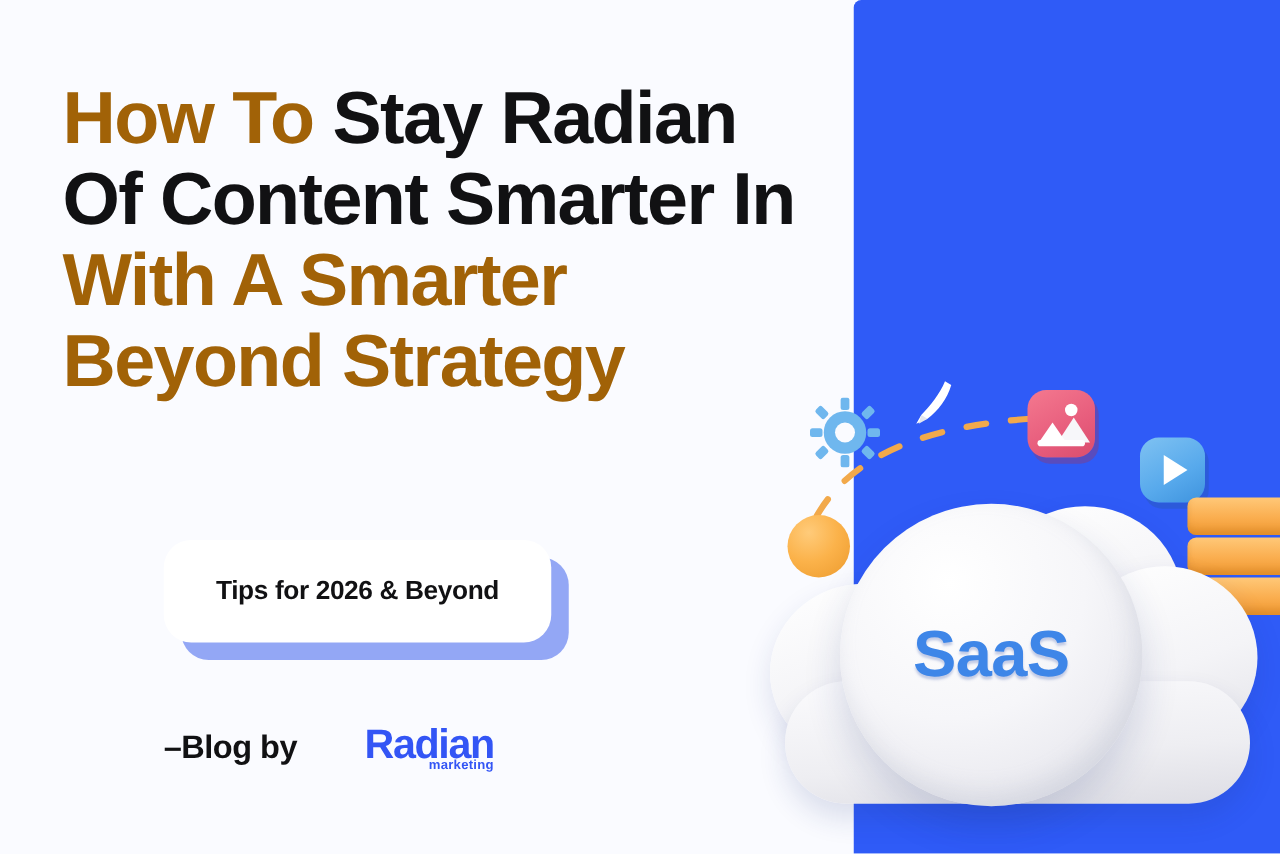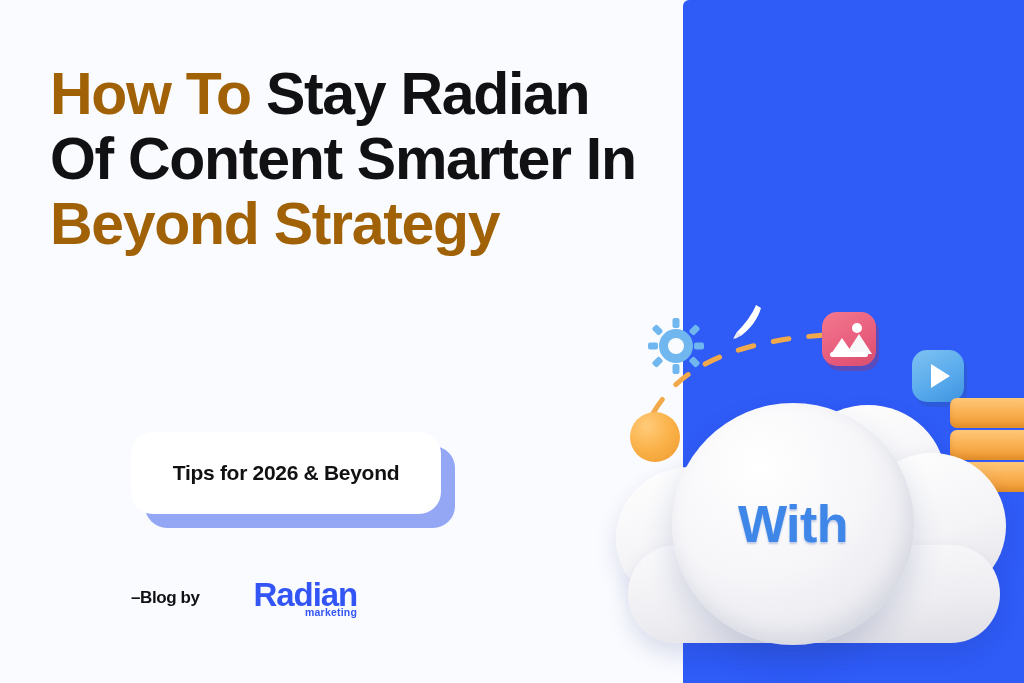--- a/index.html
+++ b/index.html
@@ -71,21 +71,21 @@
 
   
   .byline {
     position:absolute;
     left:131px; top:578px;
     display:flex;
     align-items:center;
     gap:22px;
   }
   .byline-text {
-    font-size:17px;
+    font-size:26px;
     font-weight:700;
     letter-spacing:-0.4px;
     color:#111113;
   }
   .logo { position:relative; line-height:1;margin-left:32px; }
   .logo-word {
     display:block;
     font-size:33px;
     font-weight:900;
     letter-spacing:-1.1px;
@@ -222,20 +222,21 @@
 </head>
 <body>
 
 <div id="poster">
 
   <div class="blue-panel"></div>
 
   <h1 class="headline">
     <span class="hl-line"><span class="hl-blue">How To</span><span> Stay Radian</span></span>
     <span class="hl-line">Of Content Smarter In</span>
+    <span class="hl-line hl-blue">With A Smarter</span>
     <span class="hl-line hl-blue">Beyond Strategy</span>
   </h1>
 
   <div class="pill-wrap">
     <div class="pill-shadow"></div>
     <div class="pill">
       <span class="pill-label">Tips for 2026 &amp; Beyond</span>
     </div>
   </div>
 
@@ -291,18 +292,18 @@
       <div class="disk d2"></div>
       <div class="disk d3"></div>
     </div>
 
     <div class="cloud">
       <div class="lobe lobe-back"></div>
       <div class="lobe lobe-right"></div>
       <div class="lobe lobe-left"></div>
       <div class="cloud-base"></div>
       <div class="disc-main">
-        <span class="saas-text">With</span>
+        <span class="saas-text">SaaS</span>
       </div>
     </div>
 
   </div>
 </div>
 
 </body></html>

